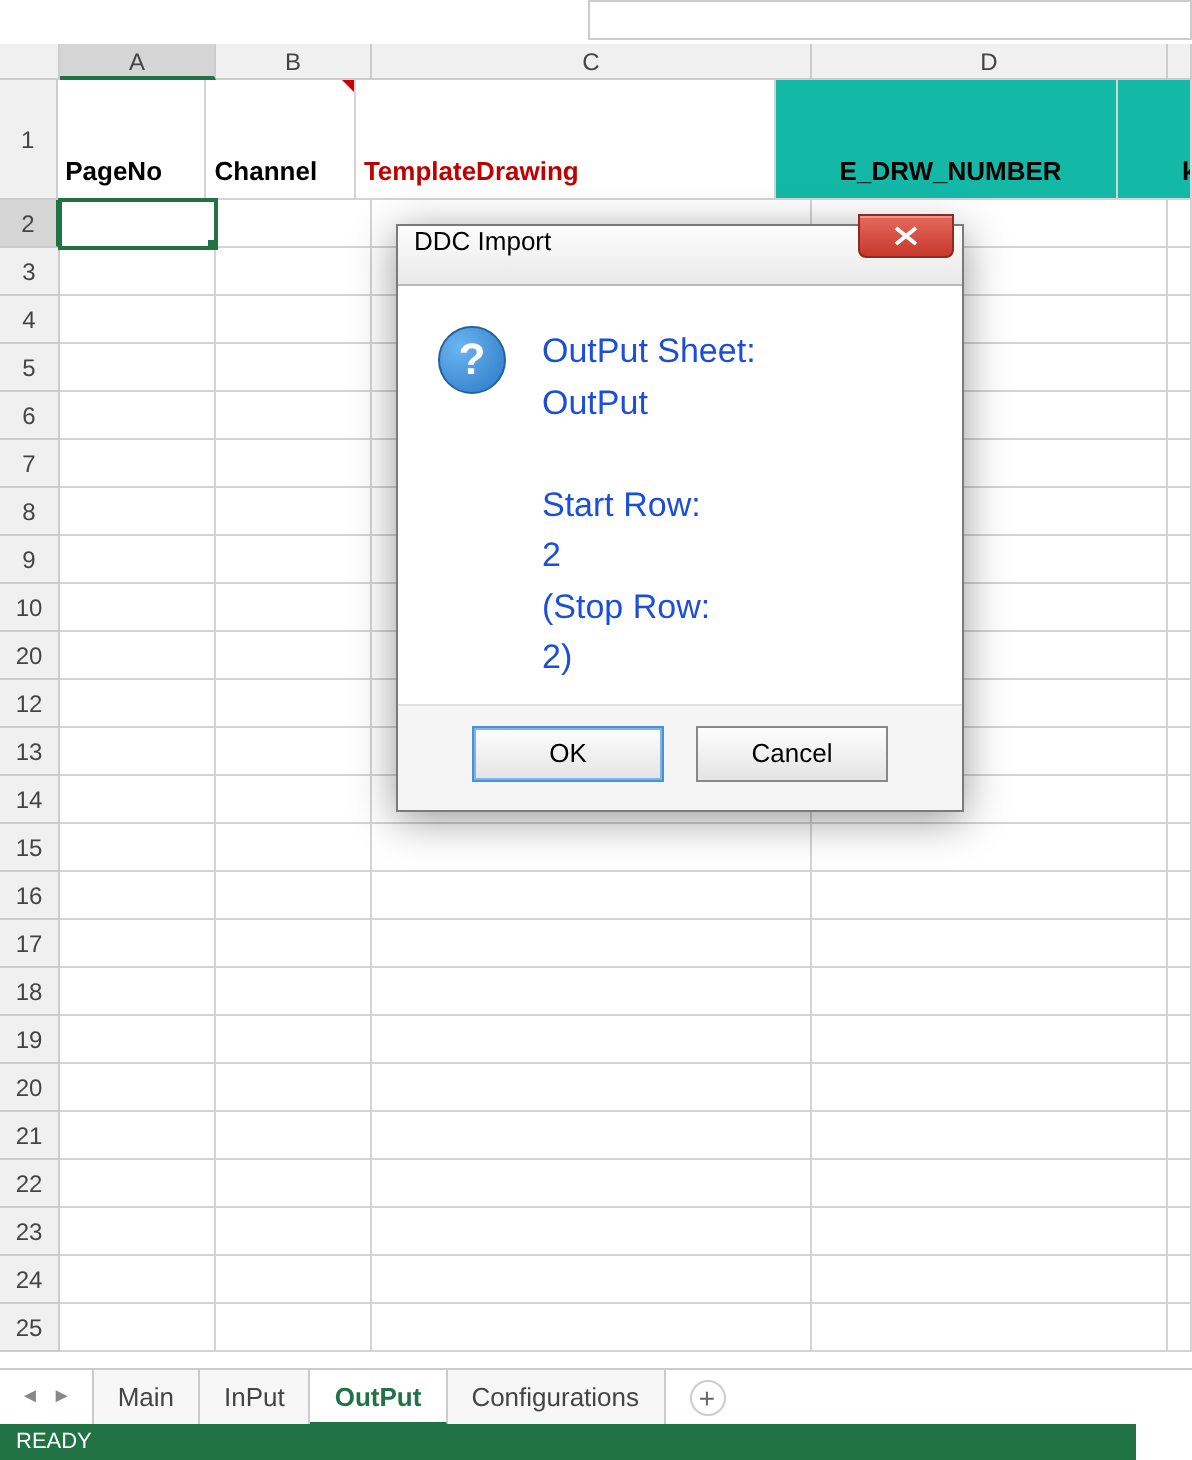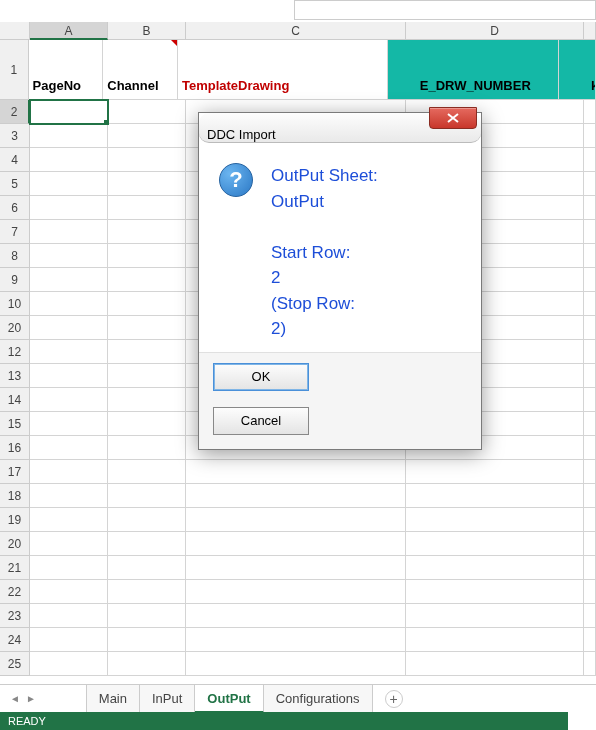--- a/index.html
+++ b/index.html
@@ -25,35 +25,35 @@
 .cell.red-text { color: #C00000; }
 .cell.comment-mark { position: relative; }
 .cell.comment-mark::after { content: ''; position: absolute; top: 0; right: 0; border-top: 6px solid #c00; border-left: 6px solid transparent; }
 .cell.selected { outline: 2px solid #217346; outline-offset: -1px; }
 .cell.selected::after { content: ''; position: absolute; bottom: -3px; right: -3px; width: 6px; height: 6px; background: #217346; }
 
 .w-a { width: 78px; } .w-b { width: 78px; } .w-c { width: 220px; } .w-d { width: 178px; } .w-e { width: 12px; }
 
 
 .dialog { position: absolute; left: 198px; top: 112px; width: 284px; background: #fff; border: 1px solid #7a7a7a; box-shadow: 0 4px 20px rgba(0,0,0,0.4); }
-.dlg-title { height: 30px; background: linear-gradient(#fdfdfd, #e9e9e9); border-bottom: 1px solid #bbb; display: flex; align-items: flex-end; padding: 0 8px; font-size: 13px; position: relative; border-radius: 10px; }
+.dlg-title { height: 30px; background: linear-gradient(#fdfdfd, #e9e9e9); border-bottom: 1px solid #bbb; display: flex; align-items: flex-start; padding: 0 8px; font-size: 13px; position: relative; }
 .dlg-close { position: absolute; right: 4px; top: -6px; width: 48px; height: 22px; background: linear-gradient(#e56a5f, #c8372b); border: 1px solid #8a2c22; border-radius: 0 0 4px 4px; display: flex; align-items: center; justify-content: center; color: #fff; font-weight: bold; font-size: 12px; box-shadow: inset 0 1px 0 rgba(255,255,255,0.3); }
 .dlg-close svg { width: 14px; height: 10px; }
 .dlg-body { padding: 20px 20px 10px 20px; display: flex; min-height: 200px; }
 .q-icon { width: 34px; height: 34px; border-radius: 50%; background: radial-gradient(circle at 30% 30%, #6bb5f0, #2b78c5); border: 1px solid #2562a0; display: flex; align-items: center; justify-content: center; color: #fff; font-size: 22px; font-weight: bold; margin-right: 18px; flex-shrink: 0; }
 .dlg-text { font-size: 17px; color: #1d4ed8; line-height: 1.5; white-space: pre-line; }
-.dlg-buttons { padding: 10px 14px 14px; display: flex; justify-content: center; gap: 16px; border-top: 1px solid #e0e0e0; background: #f5f5f5; flex-direction: column; }
+.dlg-buttons { padding: 10px 14px 14px; display: flex; justify-content: center; gap: 16px; border-top: 1px solid #e0e0e0; background: #f5f5f5; }
 .dlg-btn { width: 96px; height: 28px; background: linear-gradient(#fdfdfd, #e4e4e4); border: 1px solid #888; font-size: 13px; cursor: pointer; }
 .dlg-btn:first-child { border: 1px solid #4a90d9; box-shadow: 0 0 0 1px #7fb5e6 inset; }
 
 
 .tab-bar { position: absolute; bottom: 18px; left: 0; width: 596px; height: 28px; background: #fff; border-top: 1px solid #ccc; display: flex; align-items: center; }
 .tab-nav { display: flex; padding: 0 10px; gap: 6px; color: #888; }
 .tab-nav span { font-size: 10px; cursor: pointer; }
-.tabs { display: flex; height: 100%; margin-left: 40px; }
+.tabs { display: flex; height: 100%; }
 .tab { padding: 0 12px; font-size: 13px; color: #444; display: flex; align-items: center; border-right: 1px solid #ccc; cursor: pointer; background: #f7f7f7; }
 .tab:first-child { border-left: 1px solid #ccc; }
 .tab.active { background: #fff; color: #217346; font-weight: 600; border-bottom: 2px solid #217346; margin-bottom: -1px; }
 .add-tab { width: 28px; display: flex; align-items: center; justify-content: center; color: #666; cursor: pointer; border: 1px solid #ccc; border-radius: 50%; width: 18px; height: 18px; margin-left: 12px; font-size: 14px; }
 
 
 .status { position: absolute; bottom: 0; left: 0; width: 568px; height: 18px; background: #217346; color: #fff; font-size: 11px; padding: 0 8px; display: flex; align-items: center; }
 </style>
 </head>
 <body>

